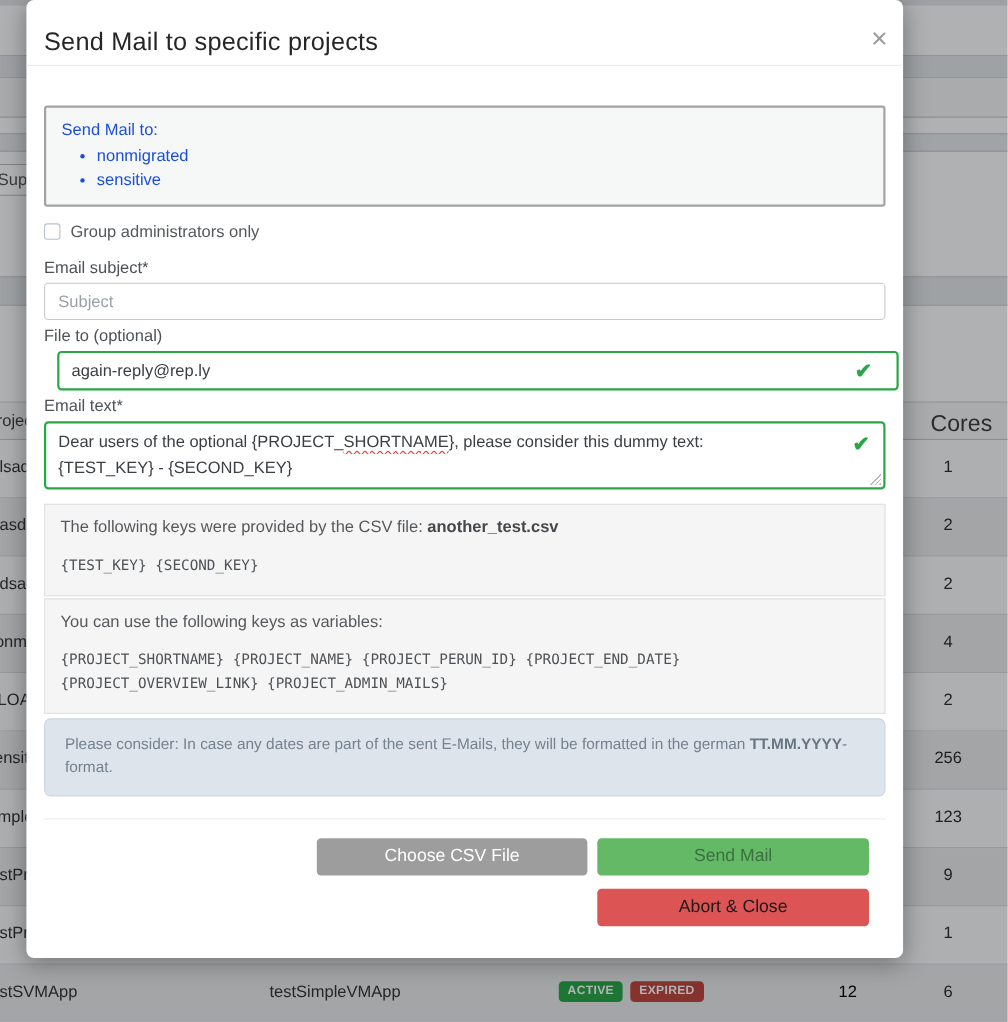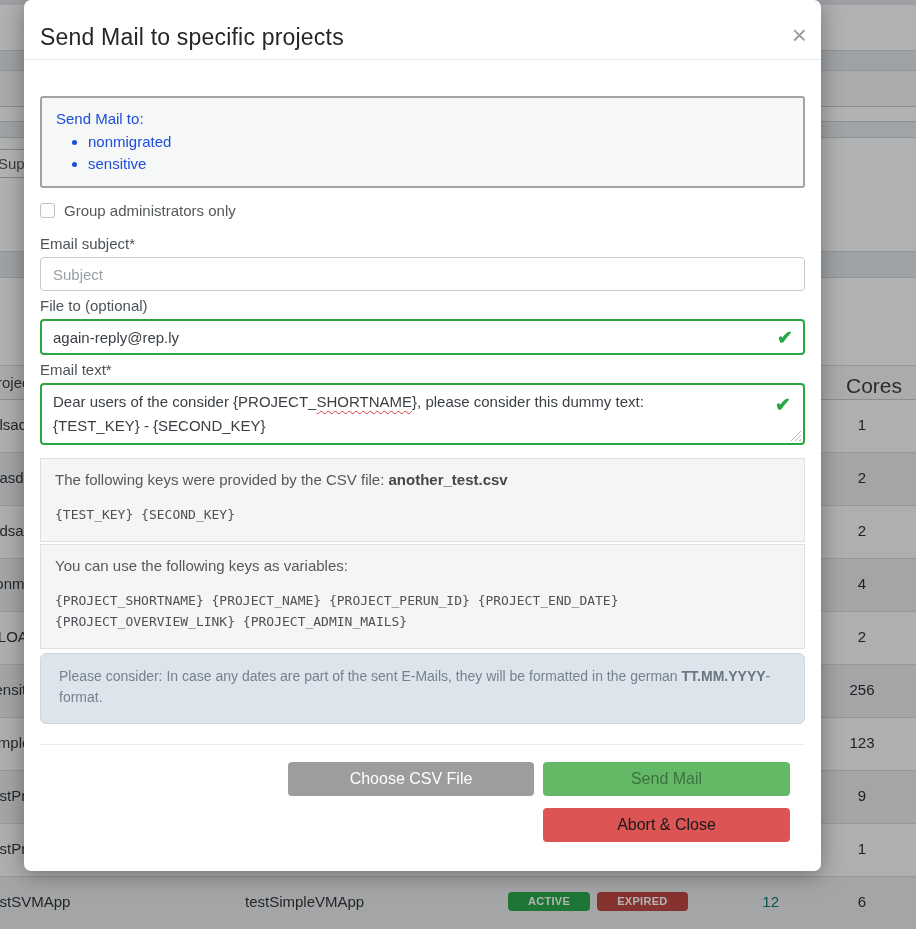--- a/index.html
+++ b/index.html
@@ -27,25 +27,25 @@
   .bg-th-project { position:absolute; left:-13px; top:8px; font-size:15px; color:#3c3c3c; }
   .bg-th-cores { position:absolute; left:840px; width:68px; top:8px; text-align:center; font-size:21px; color:#3c3c3c; }
   .bg-row { position:relative; height:53px; border-bottom:1px solid #d8d8d8; }
   .bg-row:nth-child(odd) { background:#e9ebed; }
   .bg-row:nth-child(even){ background:#f8f9fa; }
   .bg-cell-name { position:absolute; left:-13px; top:16px; font-size:15px; color:#333;
     white-space:nowrap; }
   .bg-cell-app { position:absolute; left:245px; top:16px; font-size:15px; color:#333; white-space:nowrap; }
   .bg-cell-badges { position:absolute; left:508px; top:15px; display:flex; gap:7px; }
   .badge { display:inline-block; font-size:11px; font-weight:bold; letter-spacing:.3px;
-    color:#fff; padding:3px 20px 4px; border-radius:4px; }
+    color:#fff; padding:3px 8px 4px; border-radius:4px; }
   .badge-active { background:#28a745; }
   .badge-expired { background:#c0443e; }
   .bg-cell-vms { position:absolute; left:700px; width:79px; top:16px; text-align:right;
-    font-size:15px; color:#0f766e; }
+    font-size:15px; color:#000000; }
   .bg-cell-cores { position:absolute; left:828px; width:68px; top:16px; text-align:center;
     font-size:15px; color:#2b2b2b; }
 
   
   .backdrop { position:absolute; inset:0; background:rgba(8,10,14,0.31); }
 
   
   .modal { position:absolute; left:24px; top:0; width:797px; height:871px;
     background:#fff; border-radius:7px; box-shadow:0 4px 22px rgba(0,0,0,.35); }
   .modal-header { position:relative; height:60px; border-bottom:1px solid #ececec; }
@@ -66,21 +66,21 @@
   .chk { width:15px; height:15px; border:1px solid #b8c1cc; border-radius:3px;
     background:#fdfdfe; flex:0 0 auto; }
 
   .field-label { margin-top:16px; margin-bottom:5px; font-size:15px; color:#4c5257; }
   .field-label.tight { margin-top:6px; }
   .input-wrap { position:relative; }
   .text-input { width:100%; height:34px; border:1px solid #c9c9c9; border-radius:4px;
     padding:0 12px; font-size:15px; color:#3a3f44;
     font-family:"Liberation Sans",sans-serif; background:#fff; }
   .text-input::placeholder { color:#9aa0a5; }
-  .text-input.valid { border:2px solid #28a745; padding:16px 11px; }
+  .text-input.valid { border:2px solid #28a745; padding:16px 11px;margin-left:12px; }
   .check-mark { position:absolute; right:12px; color:#28a745; font-weight:bold;
     font-size:19px; }
   .check-mid { top:7px; }
   .check-top { top:8px; }
 
   .fake-textarea { position:relative; min-height:58px; border:2px solid #28a745;
     border-radius:4px; background:#fff; padding:5px 34px 5px 11px; font-size:15px;
     line-height:24px; color:#3a3f44; }
   .misspelled { text-decoration:underline; text-decoration-style:wavy;
     text-decoration-color:#d43f3a; text-decoration-thickness:1px; text-underline-offset:3px; }
@@ -206,21 +206,21 @@
     </div>
 
     <div class="field-label tight">File to (optional)</div>
     <div class="input-wrap">
       <input class="text-input valid" value="again-reply@rep.ly" style="">
       <span class="check-mark check-mid">✔</span>
     </div>
 
     <div class="field-label tight">Email text*</div>
     <div class="fake-textarea">
-      <span>Dear users of the consider {PROJECT_</span><span class="misspelled">SHORTNAME</span><span>}, please consider this dummy text:</span><br>
+      <span>Dear users of the optional {PROJECT_</span><span class="misspelled">SHORTNAME</span><span>}, please consider this dummy text:</span><br>
       <span>{TEST_KEY} - {SECOND_KEY}</span>
       <span class="check-mark check-top">✔</span>
       <span class="resize-handle"></span>
     </div>
 
     <div class="info-box csv">
       <div><span>The following keys were provided by the CSV file: </span><span class="fname">another_test.csv</span></div>
       <div class="mono">{TEST_KEY} {SECOND_KEY}</div>
     </div>
 

